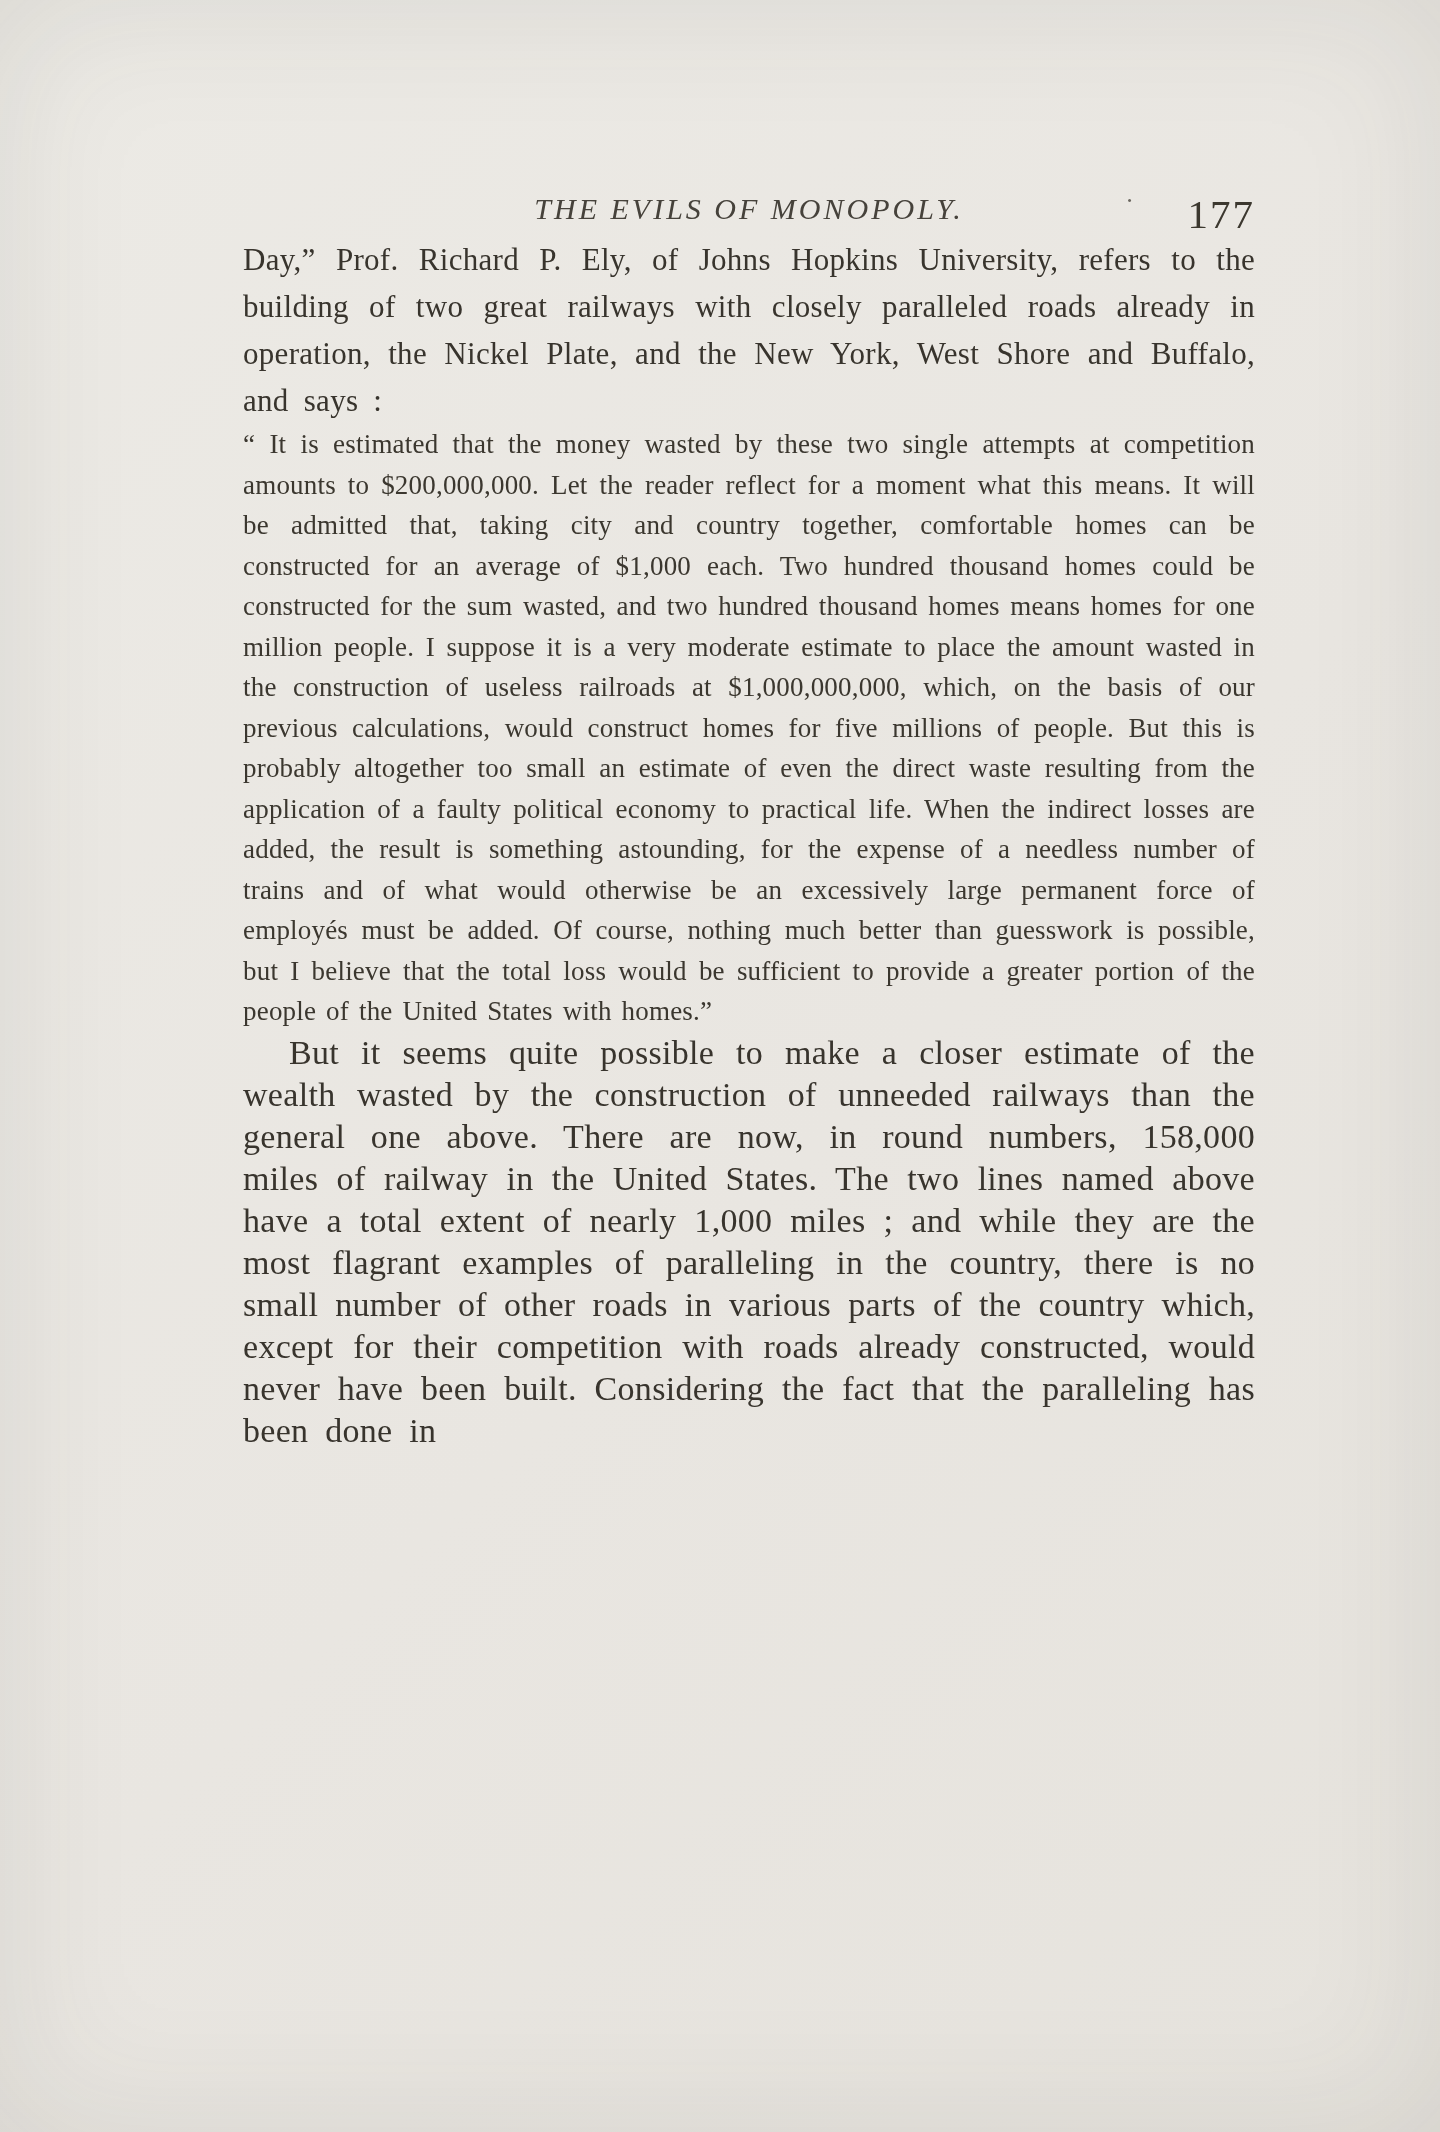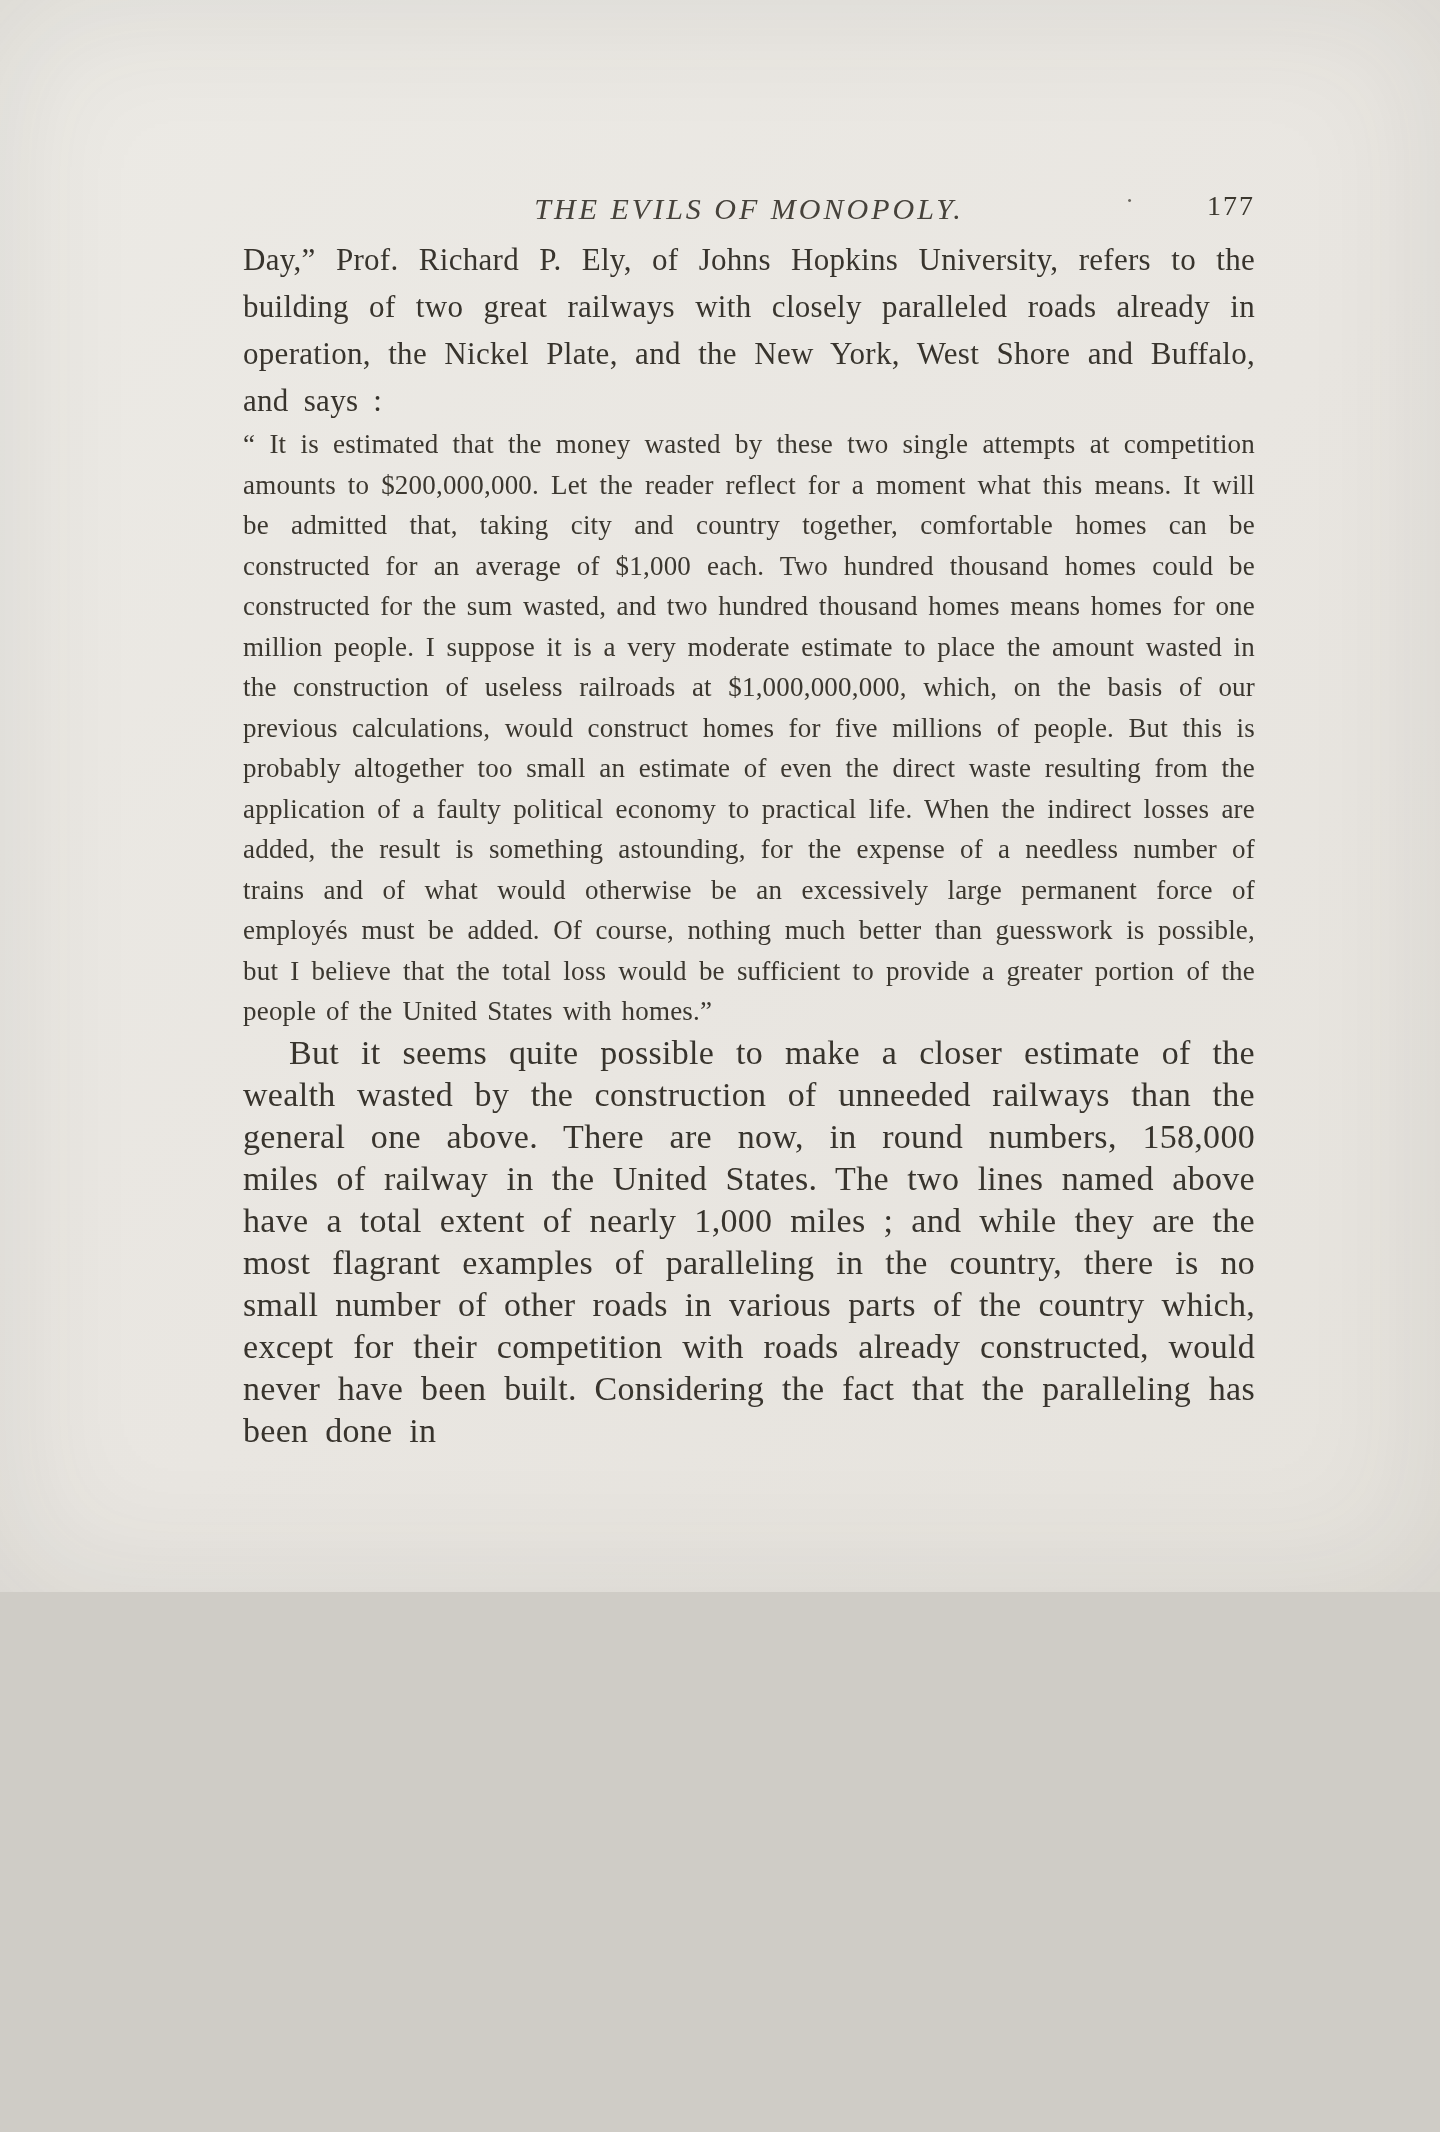--- a/index.html
+++ b/index.html
@@ -3,21 +3,21 @@
 <meta charset="utf-8">
 <style>
   html, body {
     margin: 0;
     padding: 0;
     background: #cfccc6;
   }
   .page {
     position: relative;
     width: 1440px;
-    height: 1592px;
+    height: 2132px;
     margin: 0 auto;
     background: linear-gradient(135deg, #eceae5 0%, #e9e6e1 55%, #e6e3dd 100%);
     box-shadow: inset 0 0 140px rgba(60,55,45,0.10);
     overflow: hidden;
     font-family: "Liberation Serif", "DejaVu Serif", serif;
     color: #38342d;
   }
   .text-col {
     position: absolute;
     left: 243px;
@@ -44,21 +44,21 @@
     top: -6px;
     font-style: normal;
     font-size: 26px;
     color: #6b675f;
   }
   .page-header .pagenum {
     position: absolute;
     right: 0;
     top: -2px;
     font-style: normal;
-    font-size: 28px;
+    font-size: 41px;
     letter-spacing: 2px;
     color: #3c382f;
   }
   p.para {
     margin: 0;
     text-align: justify;
     text-justify: inter-word;
   }
   .intro-para {
     margin-top: 62px;

